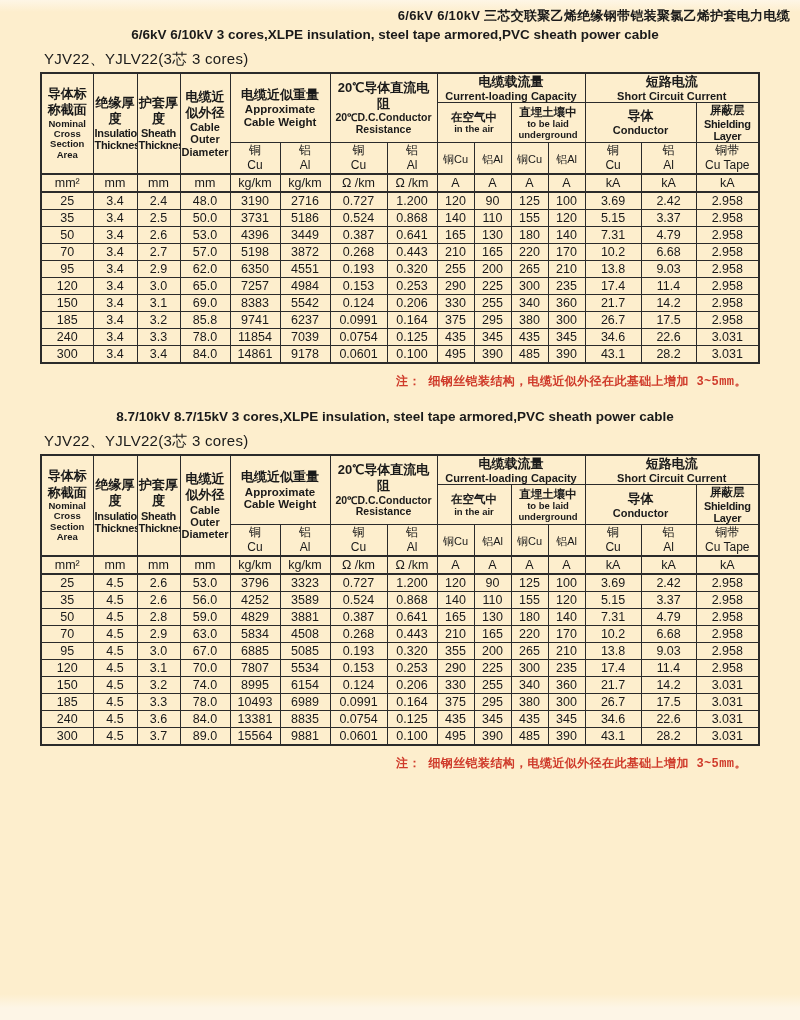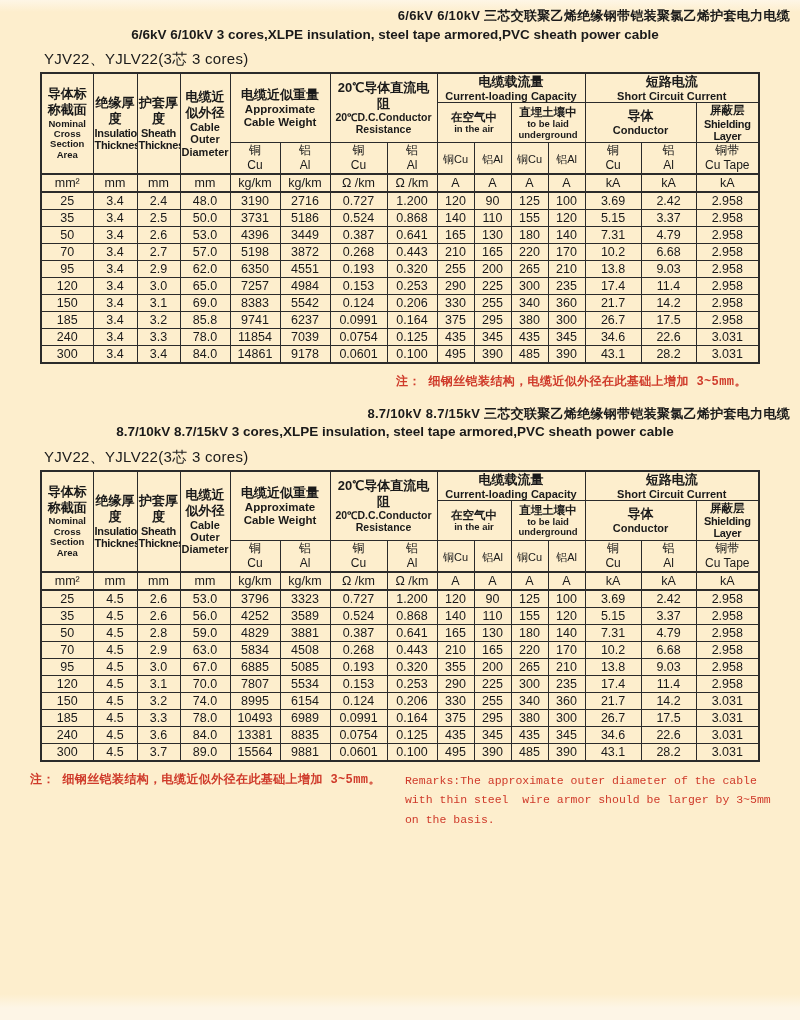--- a/index.html
+++ b/index.html
@@ -371,21 +371,20 @@
             </tr>
           </tbody>
     </table>
 
     <div class="notes">
       <div class="note-zh red">注： 细钢丝铠装结构，电缆近似外径在此基础上增加 3~5mm。</div>
     </div>
   </div>
 
   <div class="section second">
-    <div class="title-zh">8.7/10kV 8.7/15kV 三芯交联聚乙烯绝缘钢带铠装聚氯乙烯护套电力电缆</div>
     <div class="title-en">8.7/10kV 8.7/15kV 3 cores,XLPE insulation, steel tape armored,PVC sheath power cable</div>
     <div class="model">YJV22、YJLV22(3芯  3 cores)</div>
 
     <table class="spec">
       <colgroup>
         <col style="width:52px">
             <col style="width:44px">
             <col style="width:43px">
             <col style="width:50px">
         <col style="width:50px">
@@ -676,17 +675,16 @@
               <td>390</td>
               <td>43.1</td>
               <td>28.2</td>
               <td>3.031</td>
             </tr>
           </tbody>
     </table>
 
     <div class="notes">
       <div class="note-zh red">注： 细钢丝铠装结构，电缆近似外径在此基础上增加 3~5mm。</div>
-      <div class="note-en red">Remarks:The approximate outer diameter of the cable with thin steel  wire armor should be larger by 3~5mm on the basis.</div>
     </div>
   </div>
 </div>
 </div>
 
 </body></html>

